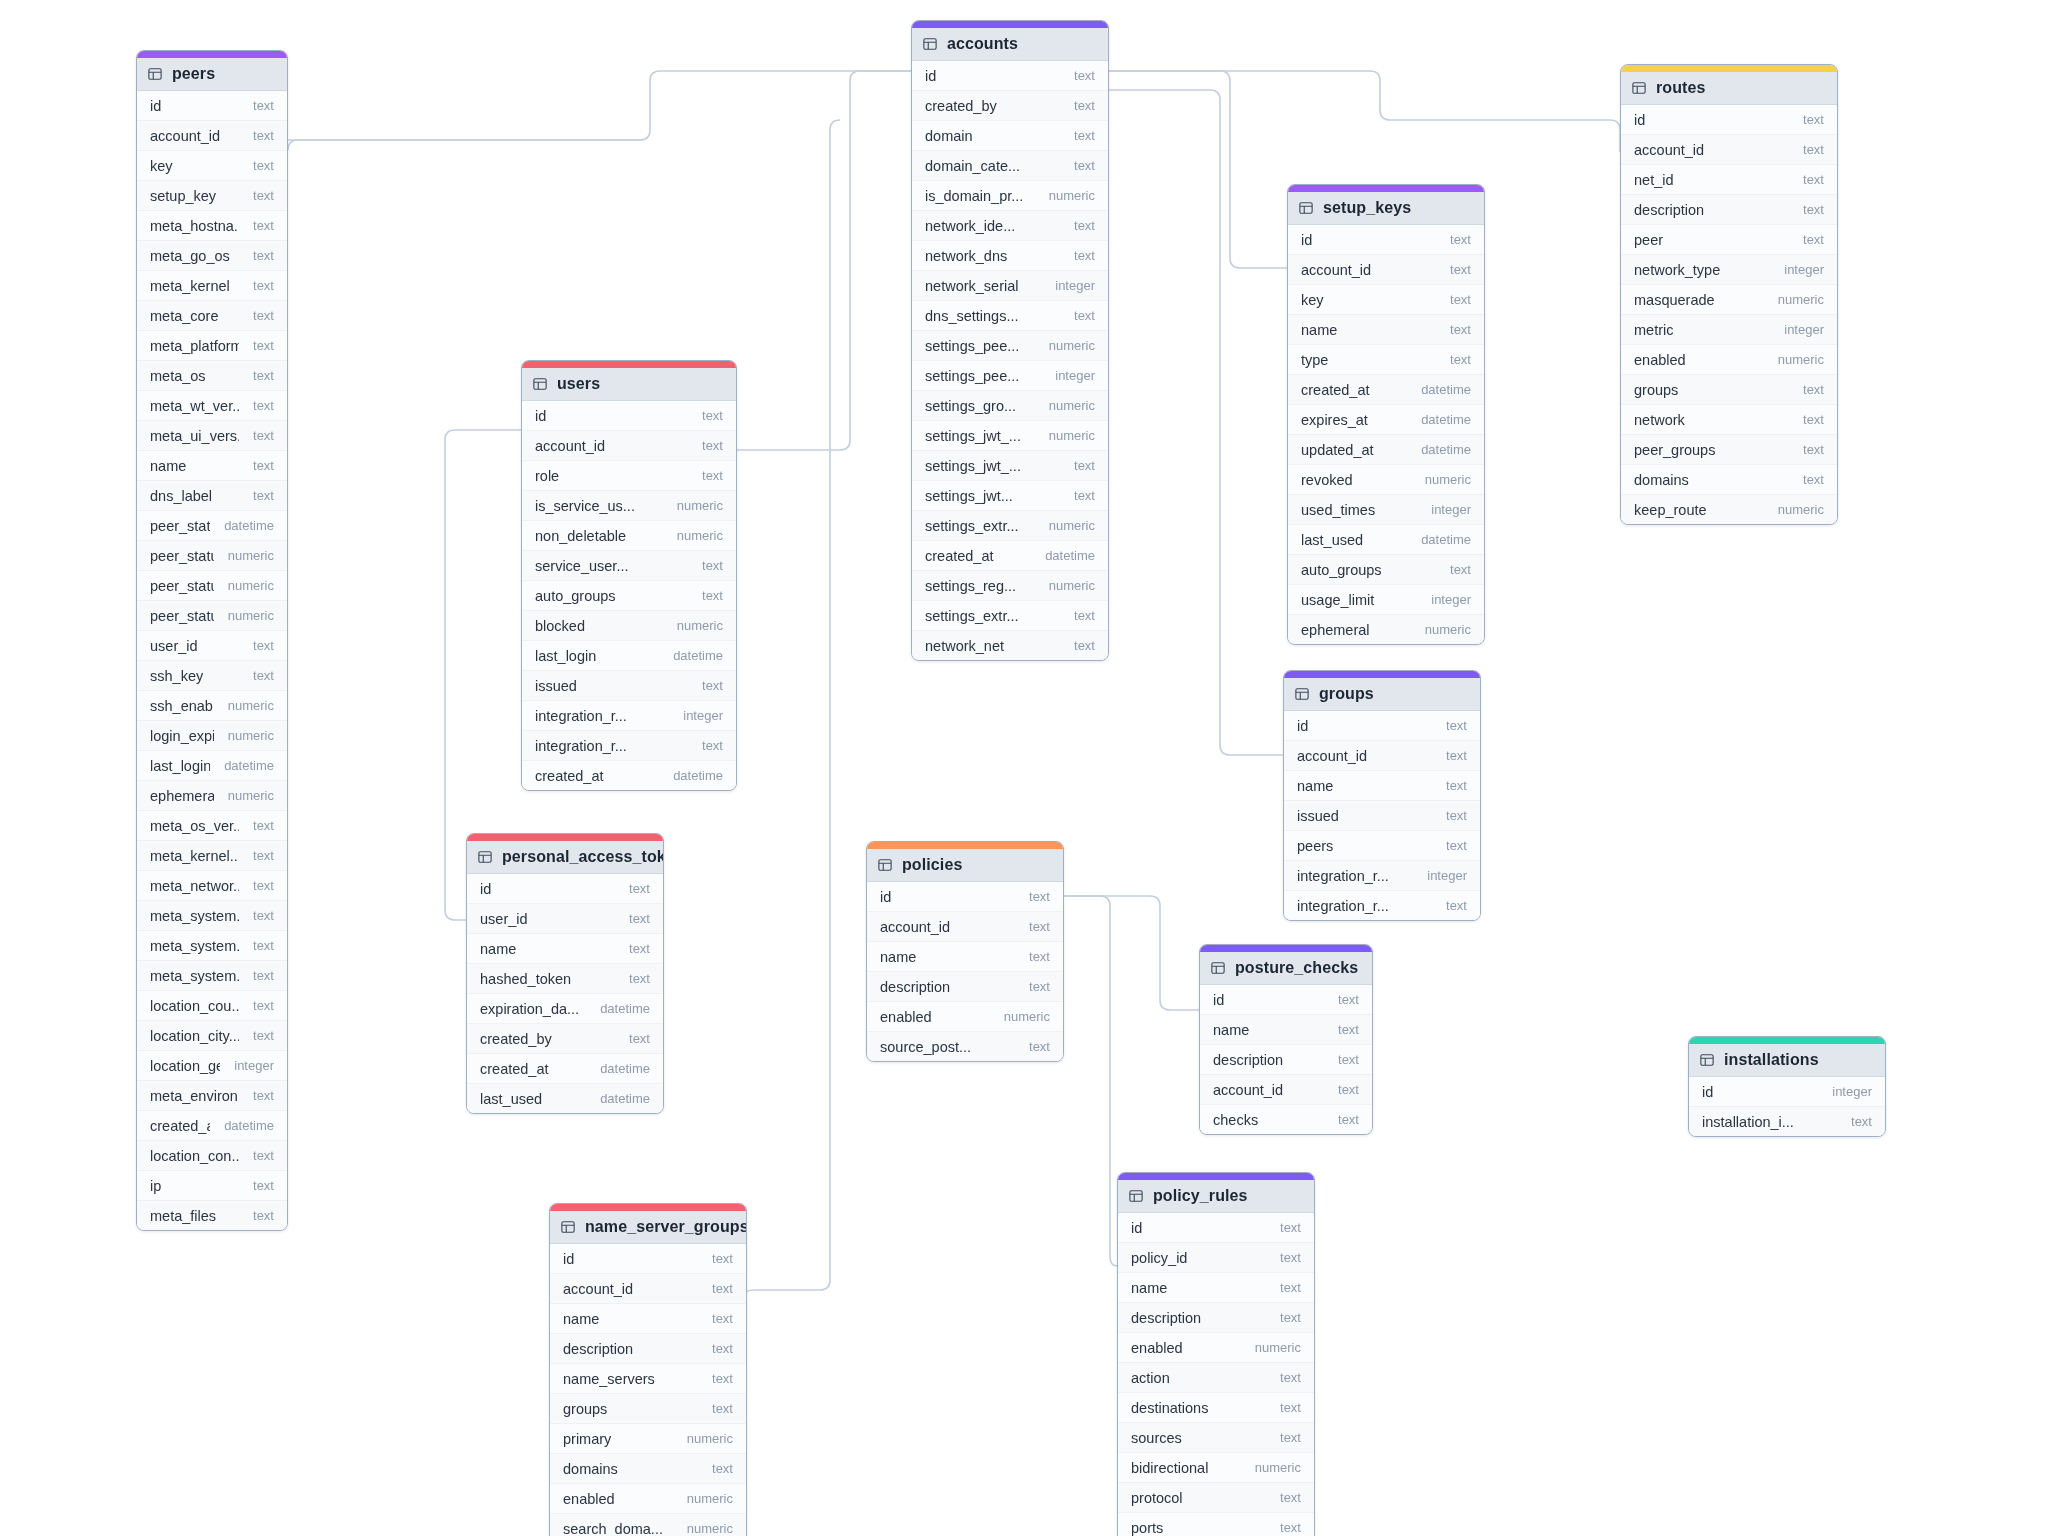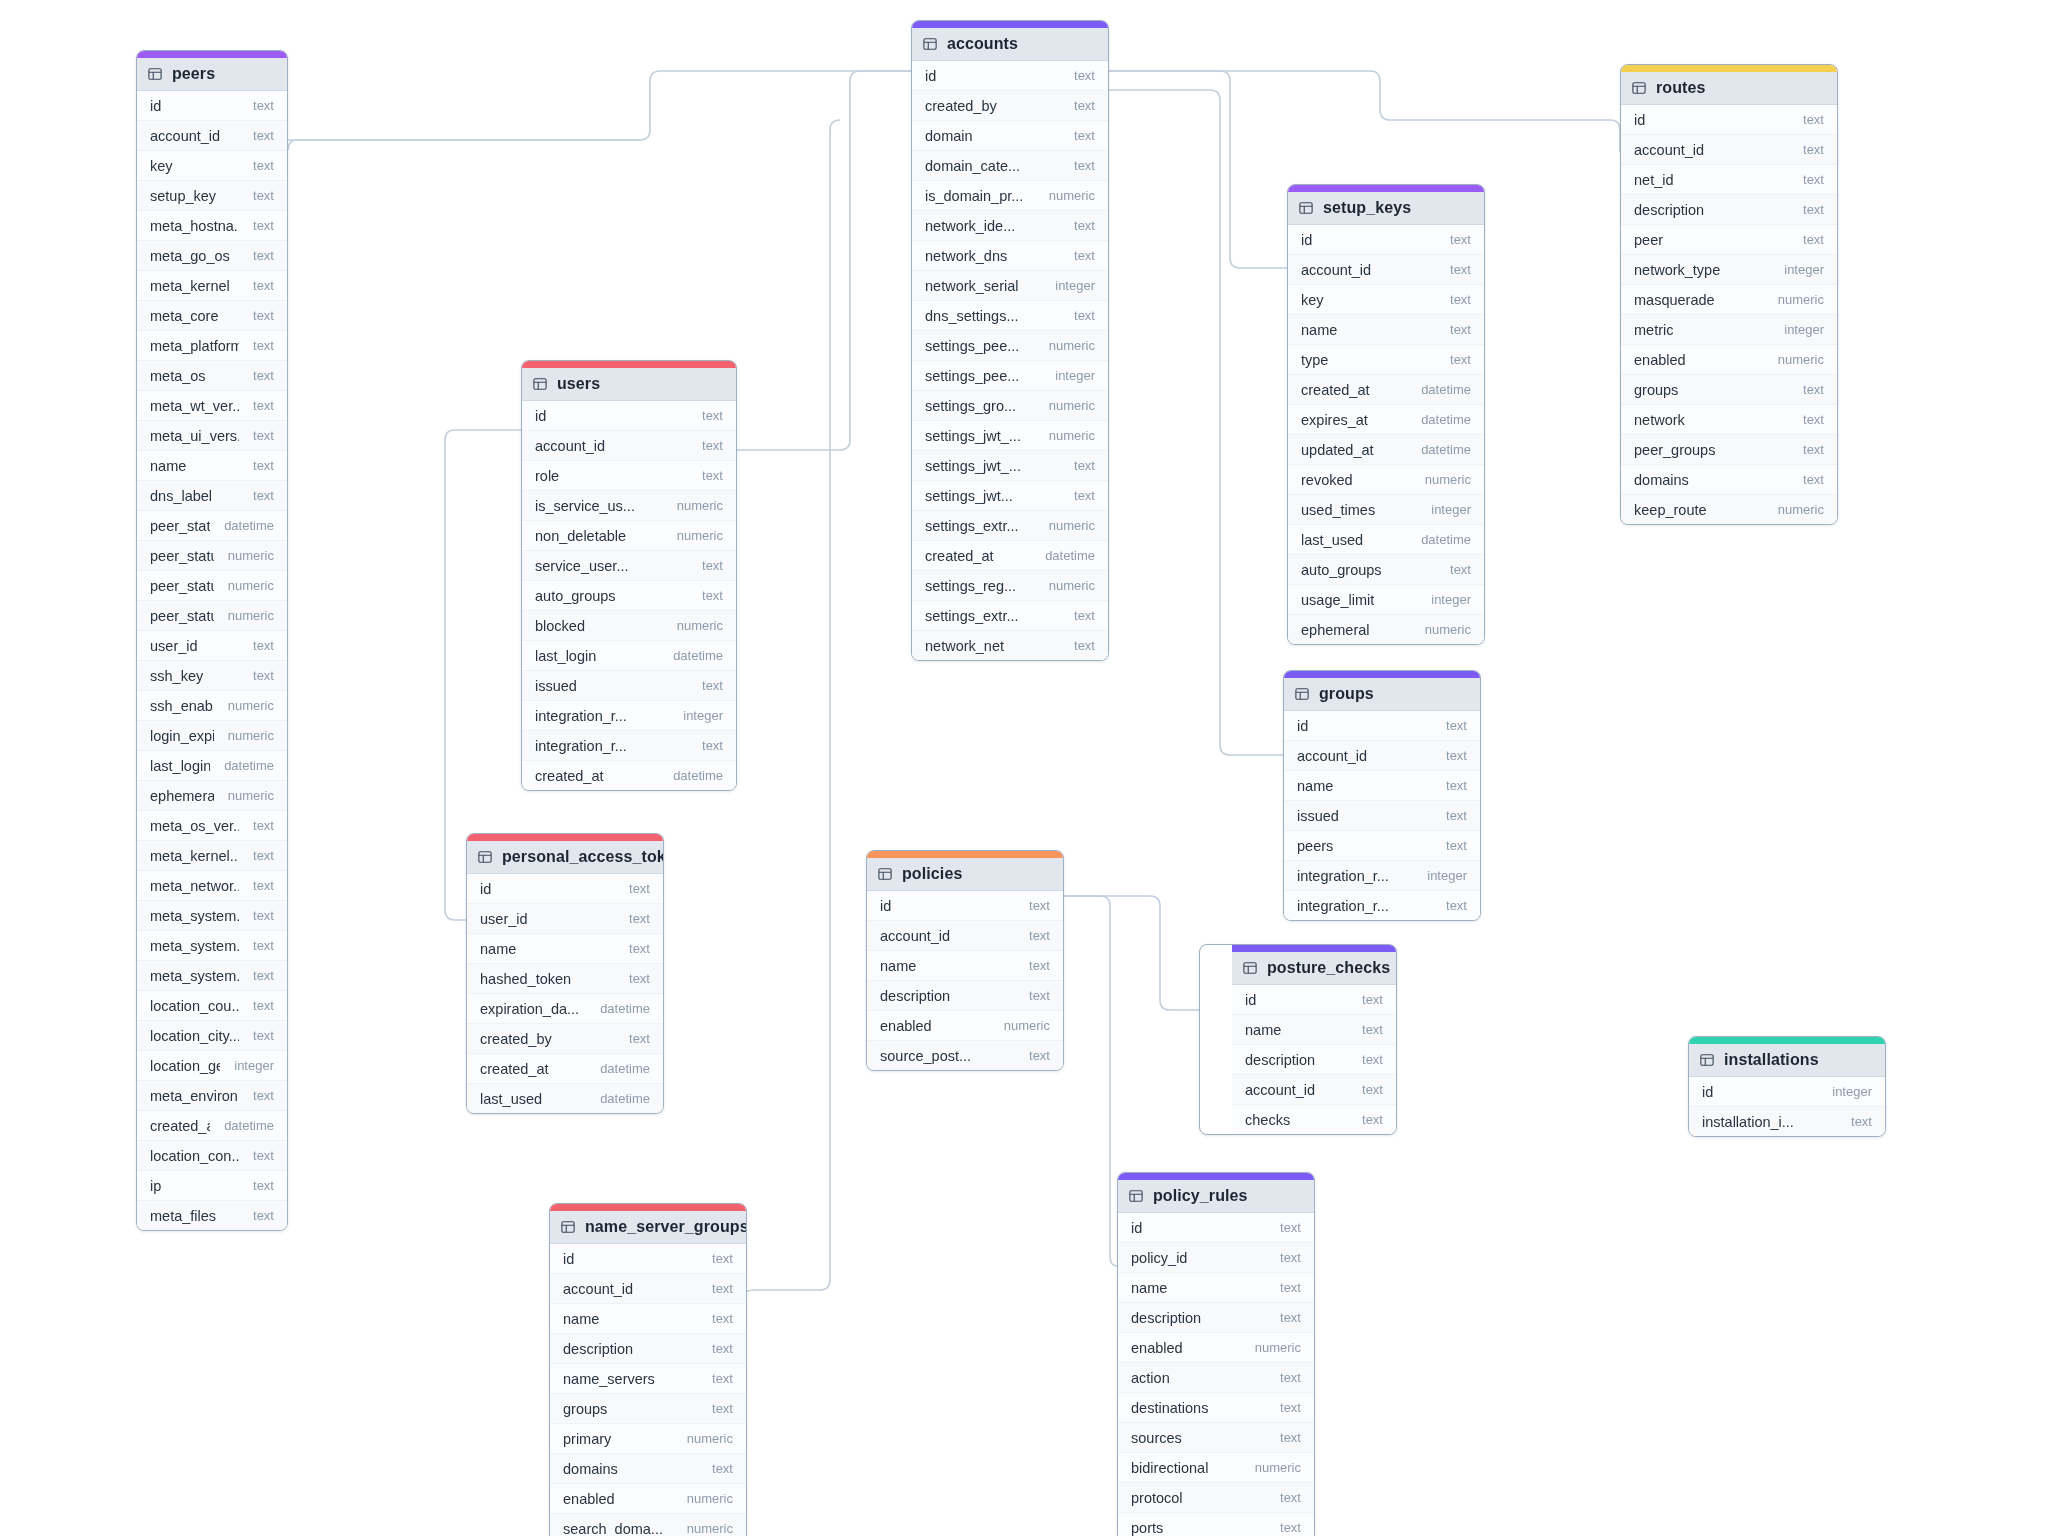--- a/index.html
+++ b/index.html
@@ -651,21 +651,21 @@
           <div class="col-row">
     <span class="col-name">created_at</span>
     <span class="col-type">datetime</span>
   </div>
           <div class="col-row">
     <span class="col-name">last_used</span>
     <span class="col-type">datetime</span>
   </div>
         </div>
   </div>
-      <div class="table-node" style="left: 866px; top: 841px; width: 198px; margin-top: 9px;">
+      <div class="table-node" style="left: 866px; top: 841px; width: 198px;">
     <div class="accent-bar" style="background: rgb(247, 149, 92);"></div>
     <div class="node-header">
       <svg class="tbl-icon" viewBox="0 0 16 16">
         <rect x="1" y="2" width="14" height="12" rx="1.6" fill="none" stroke="#3d4a5c" stroke-width="1.3"></rect>
         <line x1="1" y1="6" x2="15" y2="6" stroke="#3d4a5c" stroke-width="1.3"></line>
         <line x1="6" y1="6" x2="6" y2="14" stroke="#3d4a5c" stroke-width="1.3"></line>
       </svg>
       <span class="title">policies</span>
     </div>
     <div class="cols">
@@ -688,21 +688,21 @@
           <div class="col-row">
     <span class="col-name">enabled</span>
     <span class="col-type">numeric</span>
   </div>
           <div class="col-row">
     <span class="col-name">source_post...</span>
     <span class="col-type">text</span>
   </div>
         </div>
   </div>
-      <div class="table-node" style="left: 1199px; top: 944px; width: 198px; padding-left: 32px;">
+      <div class="table-node" style="left: 1199px; top: 944px; width: 174px;">
     <div class="accent-bar" style="background: rgb(124, 92, 245);"></div>
     <div class="node-header">
       <svg class="tbl-icon" viewBox="0 0 16 16">
         <rect x="1" y="2" width="14" height="12" rx="1.6" fill="none" stroke="#3d4a5c" stroke-width="1.3"></rect>
         <line x1="1" y1="6" x2="15" y2="6" stroke="#3d4a5c" stroke-width="1.3"></line>
         <line x1="6" y1="6" x2="6" y2="14" stroke="#3d4a5c" stroke-width="1.3"></line>
       </svg>
       <span class="title">posture_checks</span>
     </div>
     <div class="cols">

